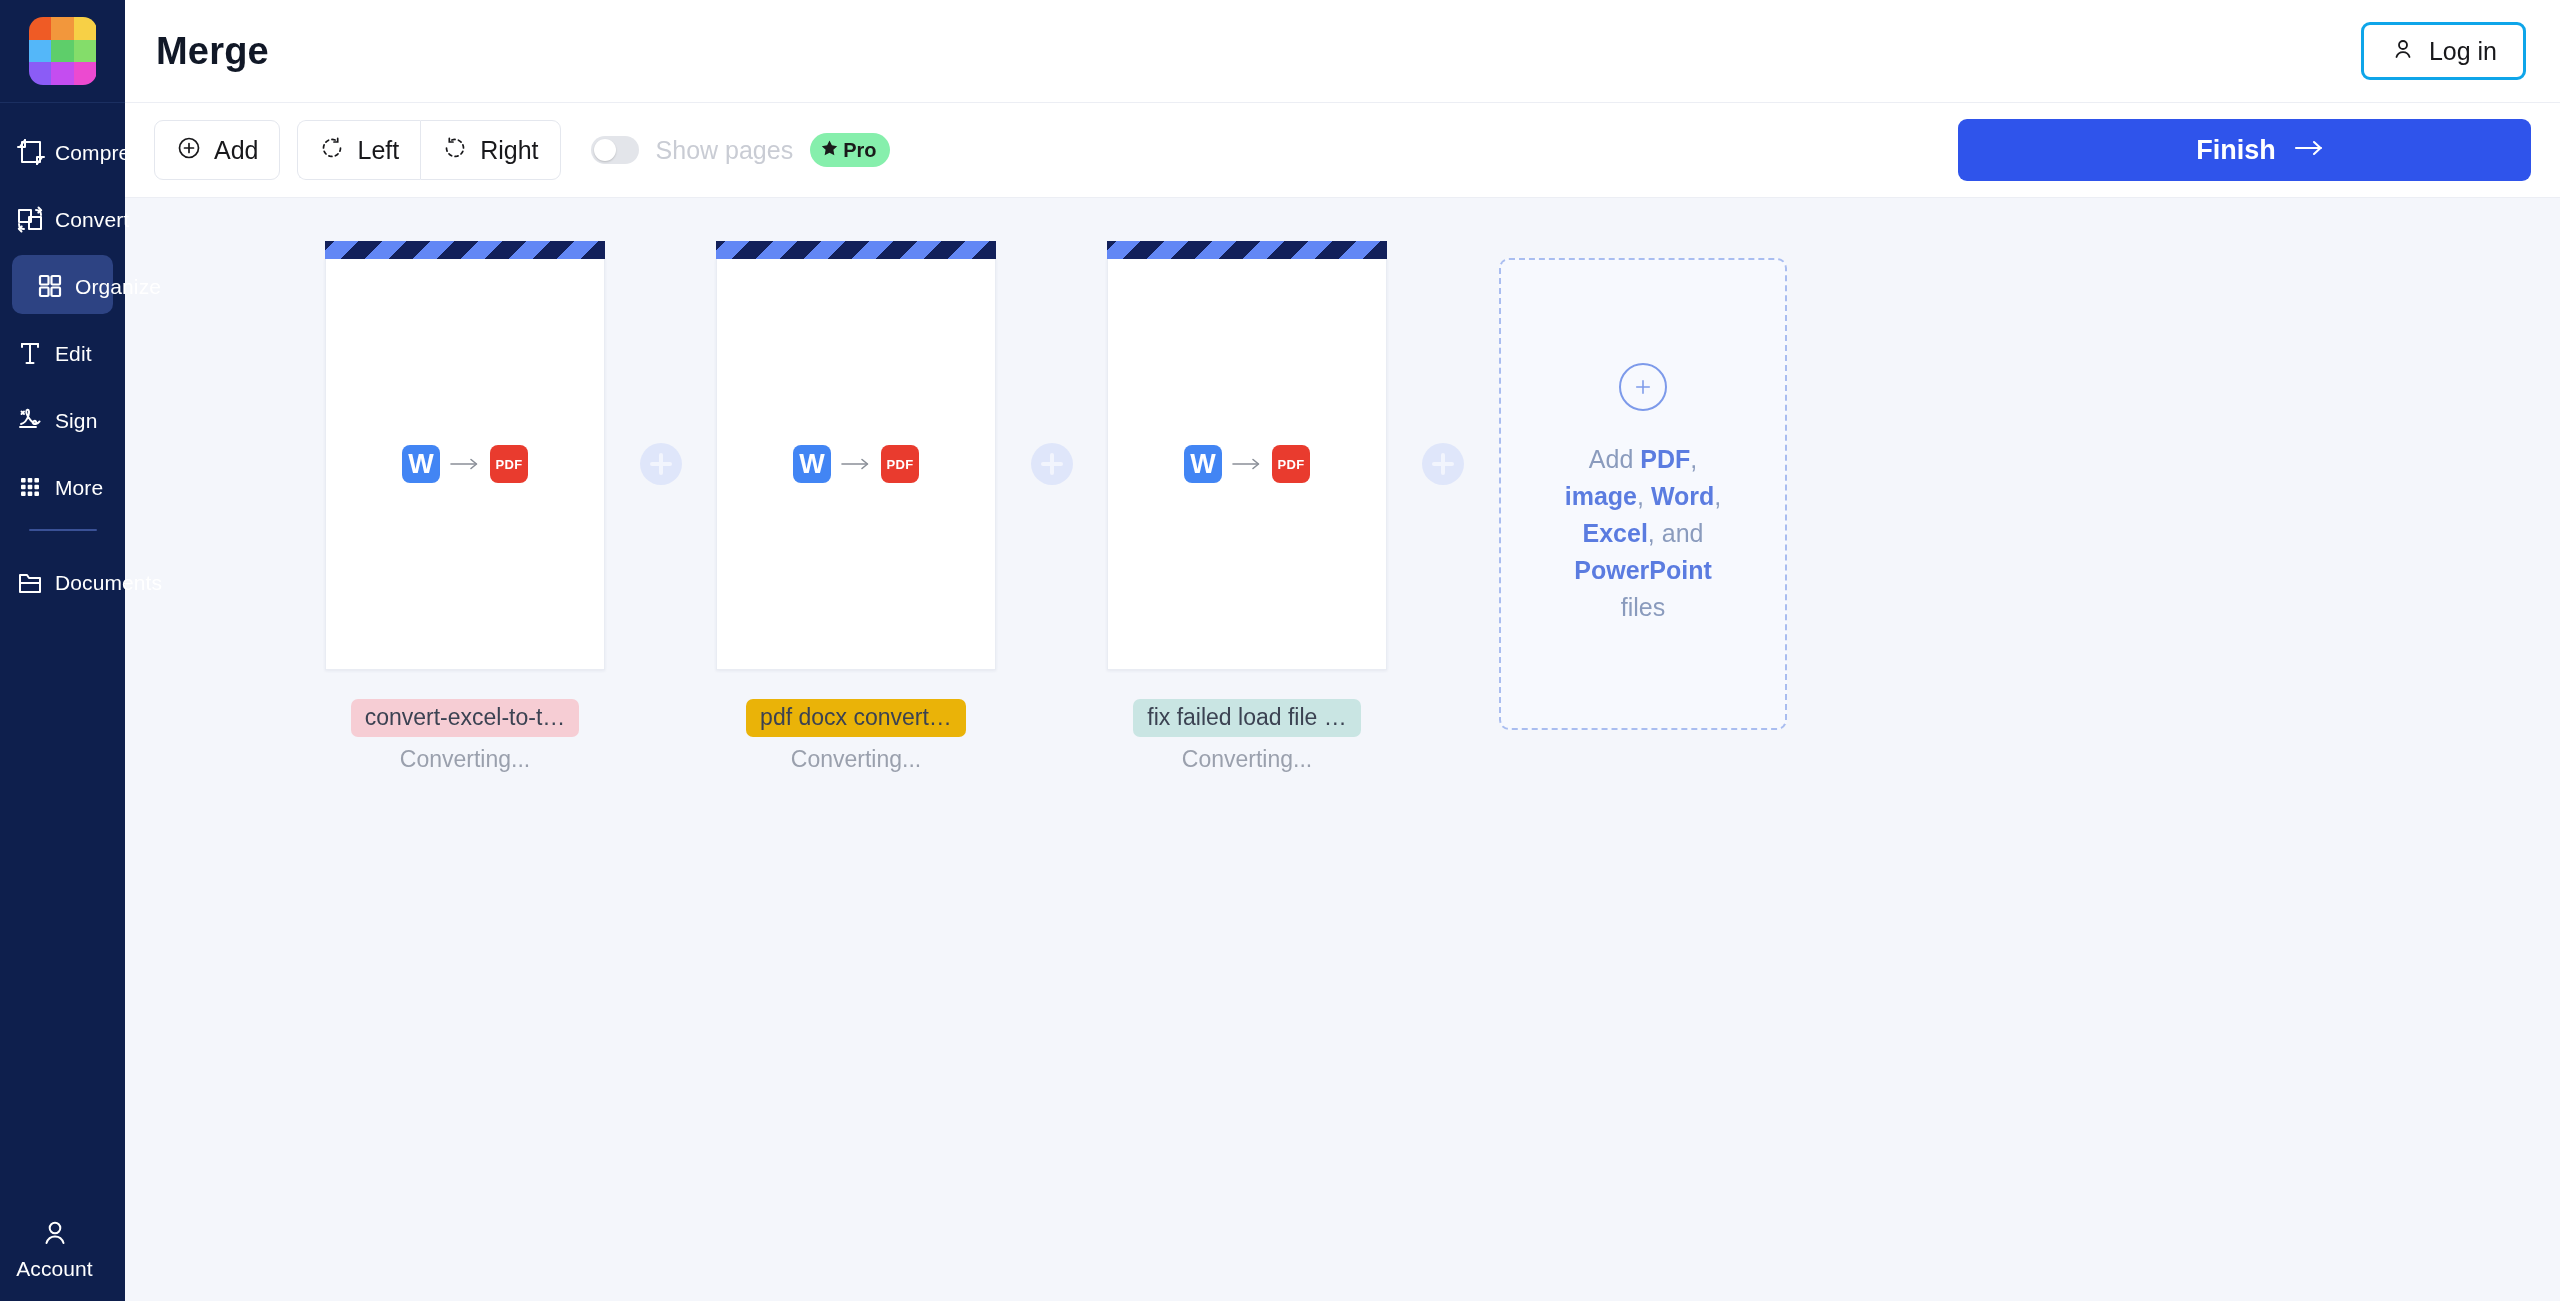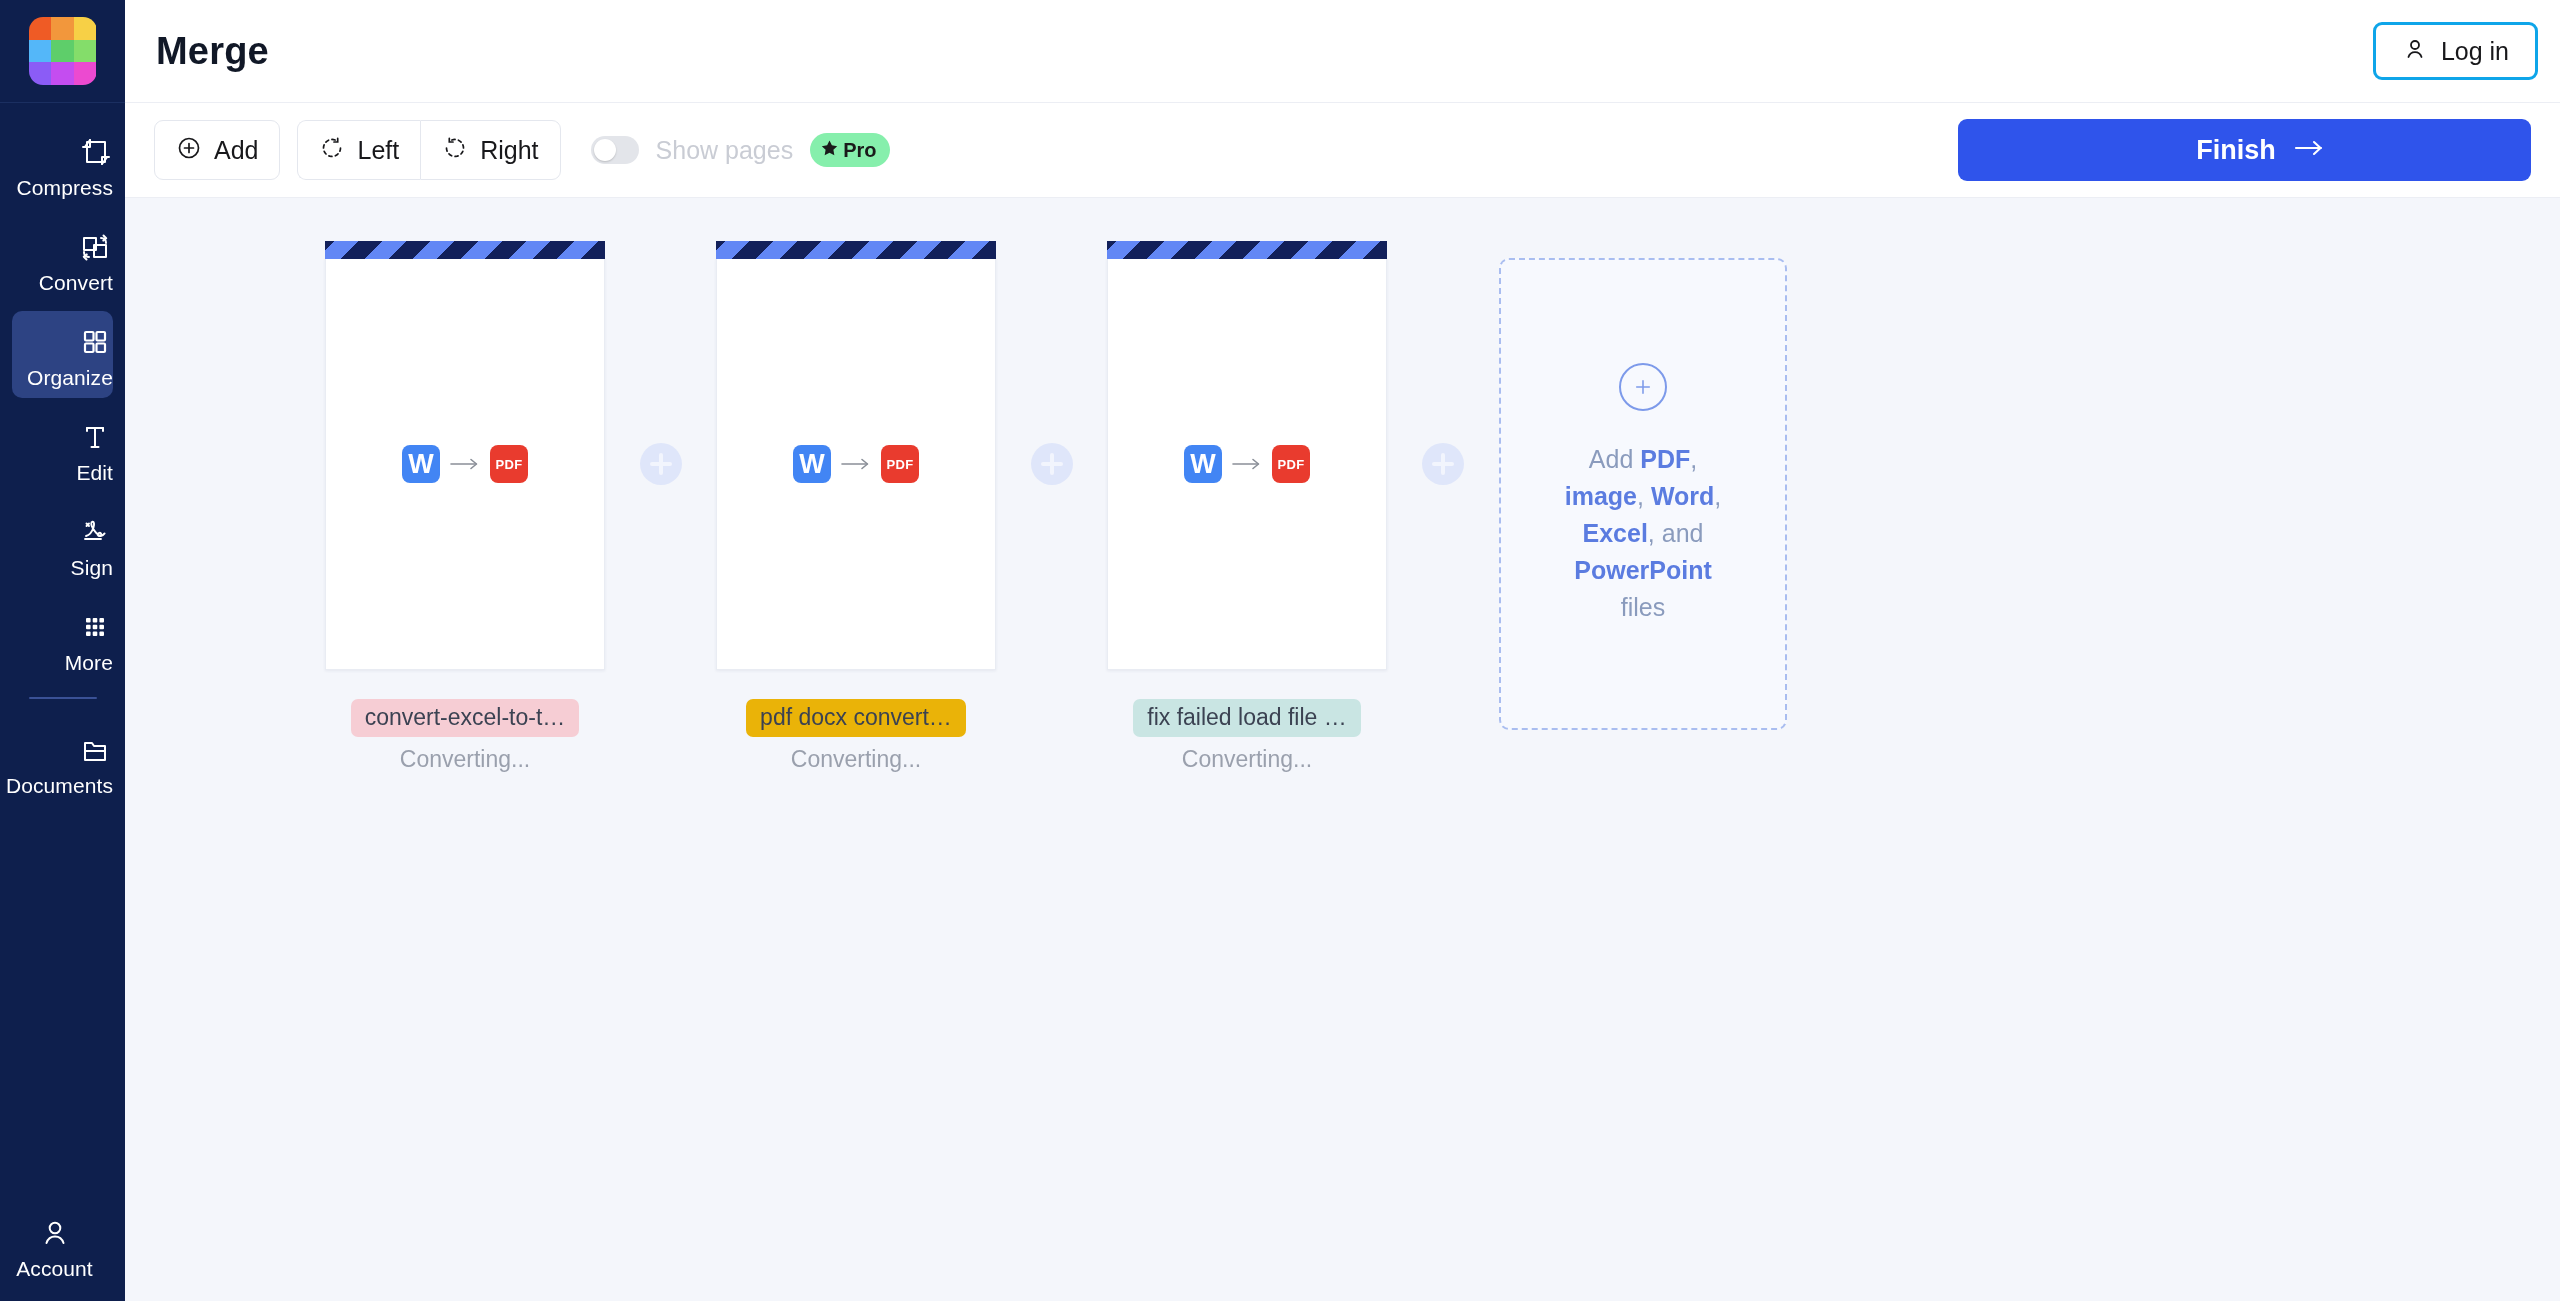--- a/index.html
+++ b/index.html
@@ -26,41 +26,41 @@
   .logo {
     width: 68px; height: 68px; border-radius: 14px; overflow: hidden;
     display: grid; grid-template-columns: 1fr 1fr 1fr; grid-template-rows: 1fr 1fr 1fr;
   }
   .logo i { display: block; }
 
   .nav { width: 125px; padding-top: 18px; }
   .nav-item {
     width: 101px; margin: 0 auto 8px auto;
     padding: 13px 0 10px 0; border-radius: 10px;
-    display: flex; flex-direction: column; align-items: flex-end; gap: 7px;
+    display: flex; flex-direction: row; align-items: center; gap: 7px;
     cursor: pointer;
   }
   .nav-item.active { background: #2d4383; padding-left: 20px; }
   .nav-label { color: #ffffff; font-size: 21px; line-height: 1; letter-spacing: .1px; }
   .nav-ico { width: 36px; height: 36px; display: block; }
   .nav-div { width: 68px; height: 2px; background: #3a5196; margin: 14px auto 20px auto; border-radius: 2px; }
 
   .account {
     position: absolute; bottom: 22px; left: 0; width: 109px;
     display: flex; flex-direction: column; align-items: center; gap: 7px;
     cursor: pointer;
   }
 
   
   .main { flex: 1; height: 1301px; display: flex; flex-direction: column; background: #f4f6fb; }
 
   .header {
     height: 103px; flex: 0 0 103px; background: #ffffff;
     display: flex; align-items: center; justify-content: space-between;
-    padding: 0 22px 0 31px;
+    padding: 0 34px 0 31px;
     border-bottom: 1px solid #eceef4;
   }
   .page-title { font-size: 38px; font-weight: bold; color: #111827; letter-spacing: .2px; }
   .login-btn {
     height: 58px; padding: 0 26px; border: 3px solid #0ea5e9; border-radius: 9px;
     background: #fff; display: flex; align-items: center; gap: 13px; cursor: pointer;
   }
   .login-label { font-size: 25px; color: #18181b; }
 
   .toolbar {

